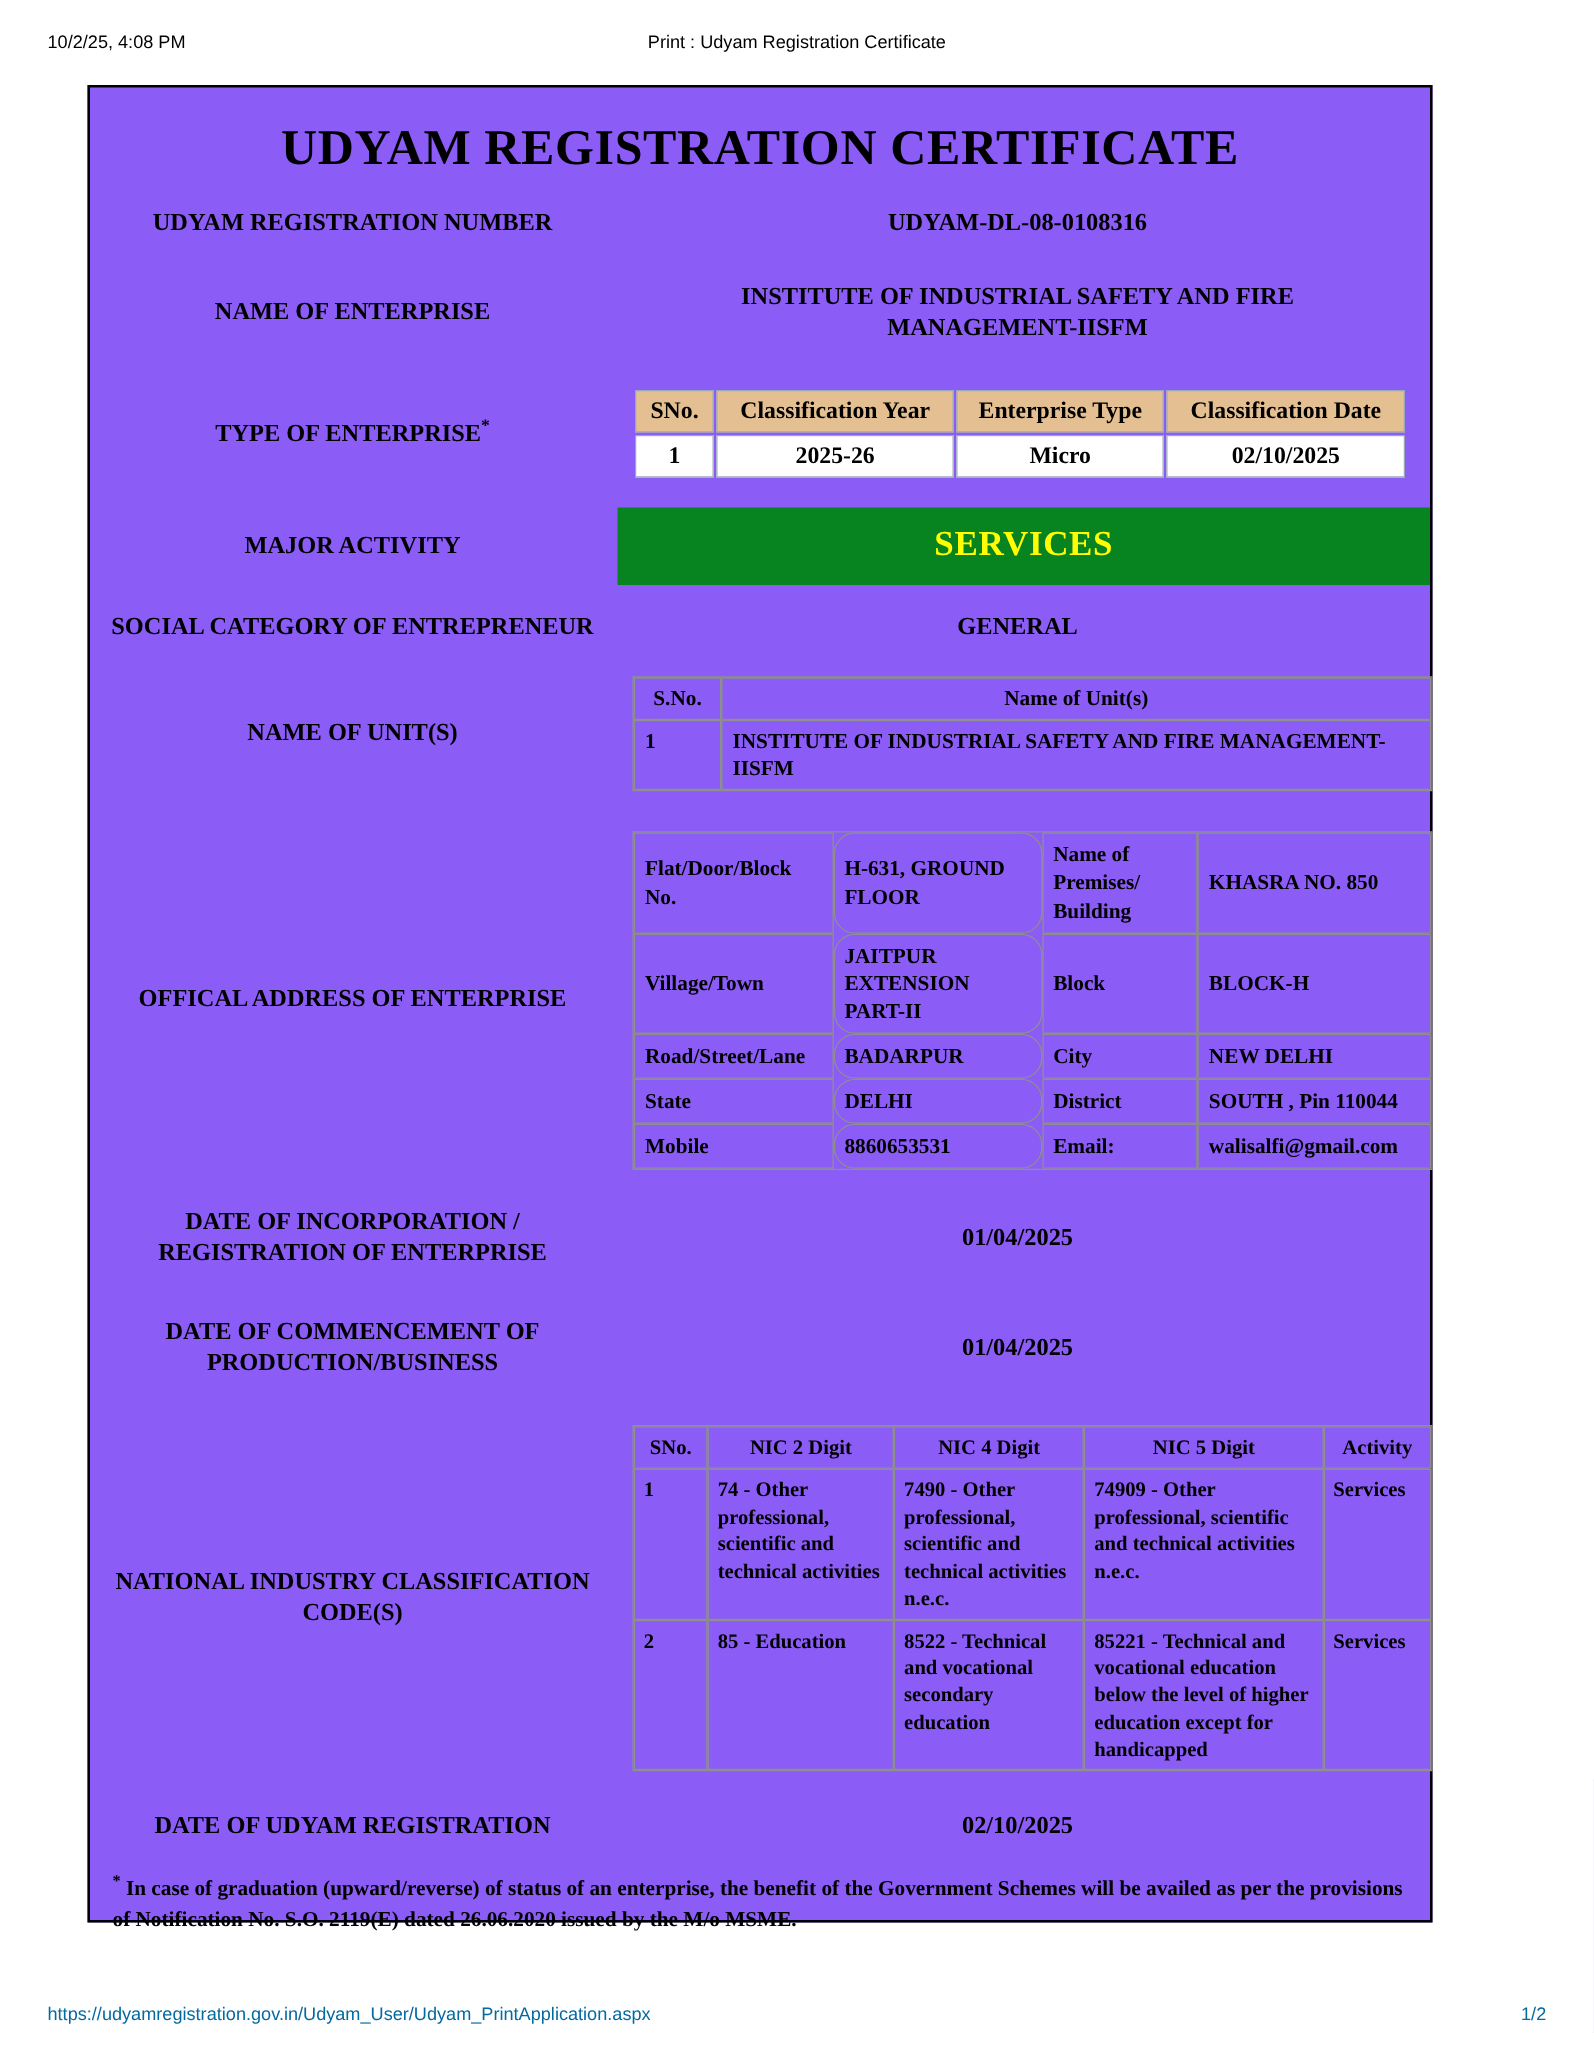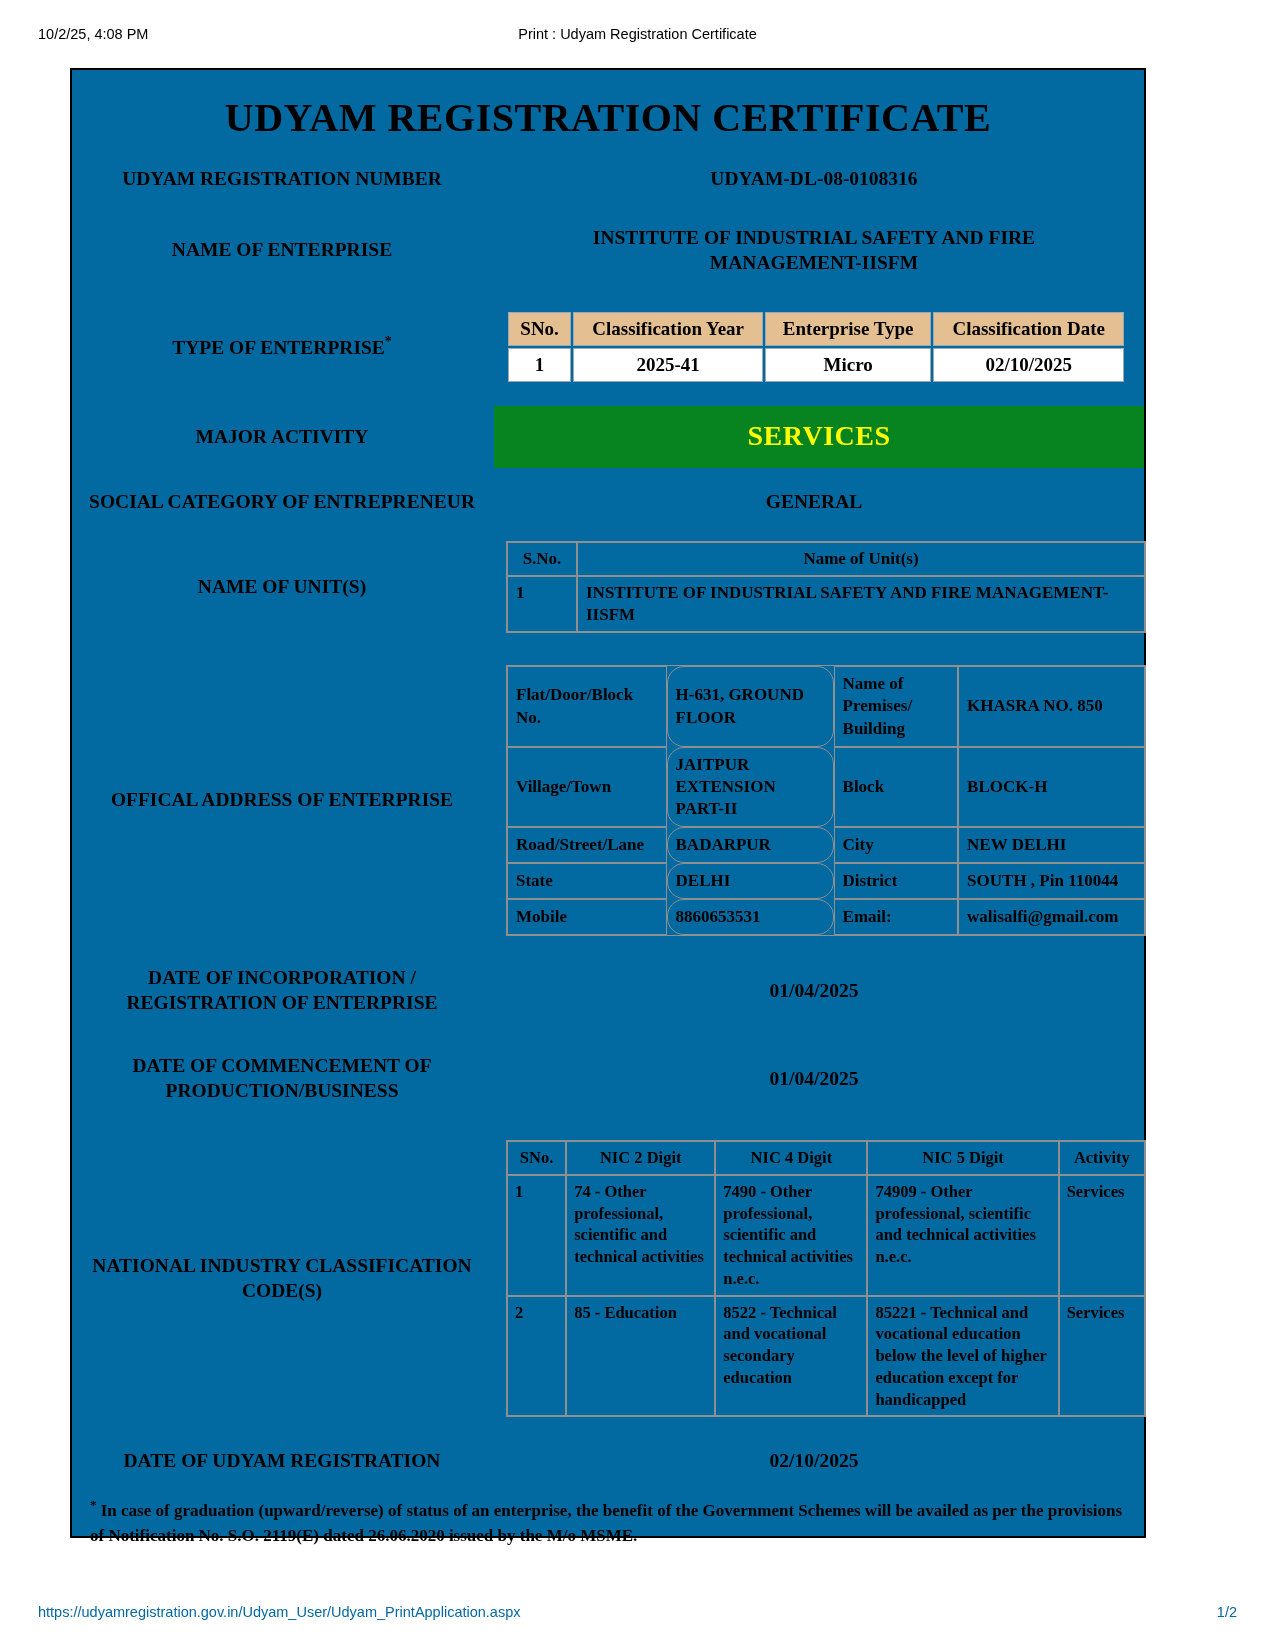--- a/index.html
+++ b/index.html
@@ -66,21 +66,21 @@
 
   
   .cert-frame {
     position: absolute;
     left: 70px;
     top: 68px;
     width: 1076px;
     height: 1470px;
     border: 2px solid #000;
     box-sizing: border-box;
-    background: #0369a1;
+    background: #8b5cf6;
     padding: 0;
   }
 
   .cert-title {
     text-align: center;
     font-size: 40px;
     font-weight: bold;
     letter-spacing: .5px;
     margin-top: 24px;
     margin-bottom: 10px;
@@ -288,21 +288,21 @@
           <tr>
             <th>SNo.</th>
             <th>Classification Year</th>
             <th>Enterprise Type</th>
             <th>Classification Date</th>
           </tr>
         </thead>
         <tbody>
           <tr>
             <td>1</td>
-            <td>2025-41</td>
+            <td>2025-26</td>
             <td>Micro</td>
             <td>02/10/2025</td>
           </tr>
         </tbody>
       </table>
     </div>
   </div>
 
   <div class="row r-major">
     <div class="lbl">MAJOR ACTIVITY</div>

